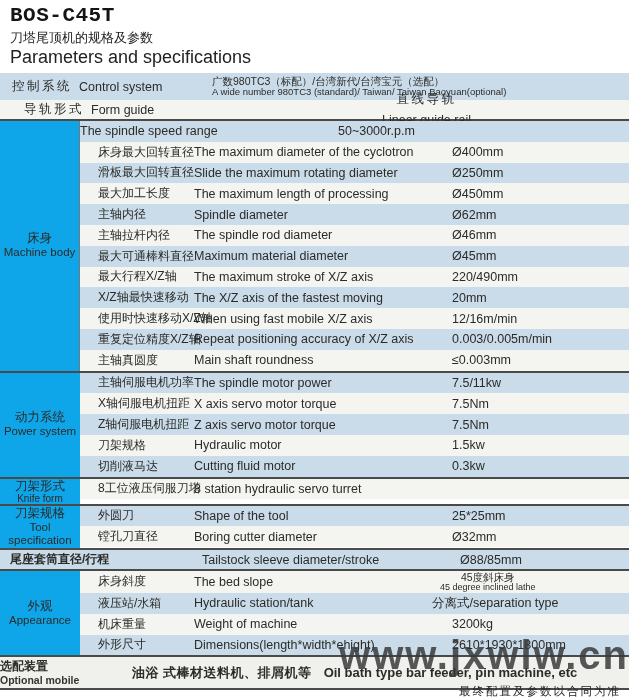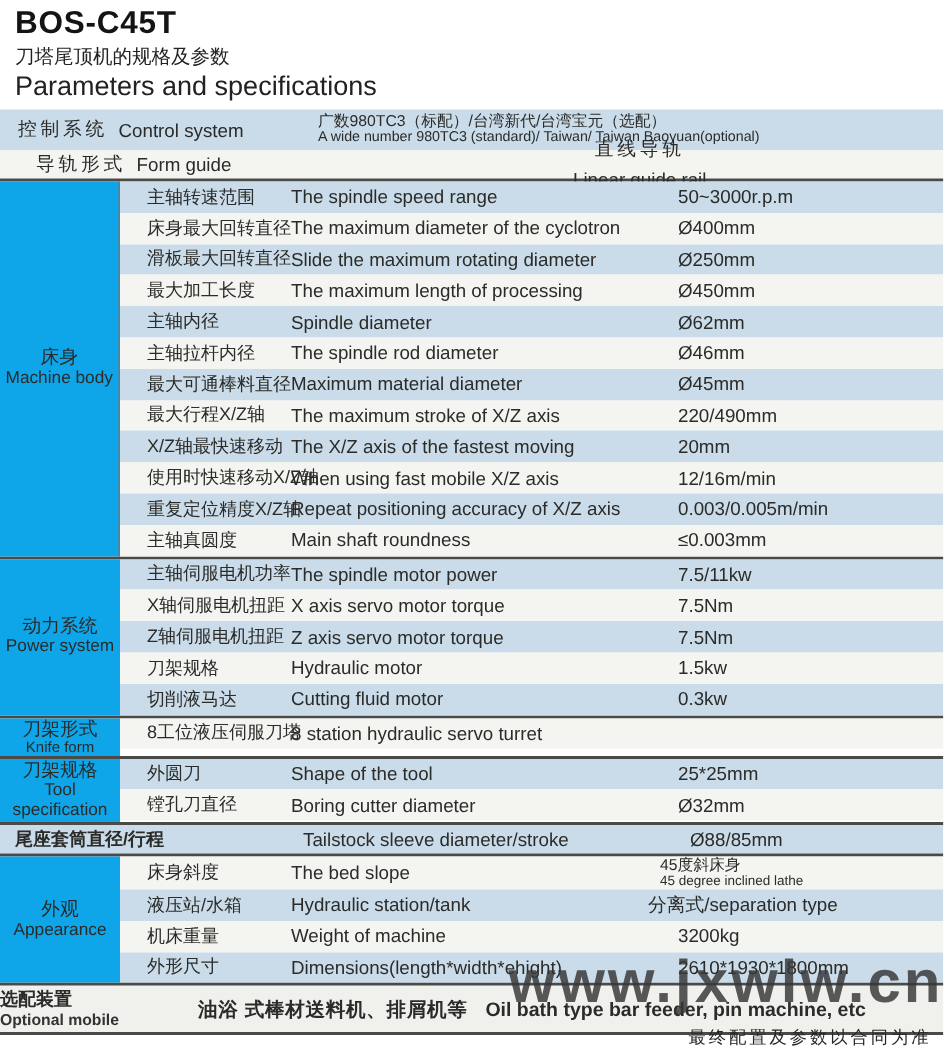--- a/index.html
+++ b/index.html
@@ -13,21 +13,21 @@
   html,body{background:#ffffff;}
   body{
     width:629px;height:700px;
     font-family:"Liberation Sans","DejaVu Sans",sans-serif;
     color:var(--ink);
   }
   .page{position:relative;width:629px;height:700px;overflow:hidden;background:#fff;}
 
   
   .header{padding:4px 0 0 10px;}
-  .model{font-size:21px;font-weight:bold;color:#141414;letter-spacing:.5px;line-height:24px;}
+  .model{font-size:21px;font-weight:bold;color:#141414;letter-spacing:.5px;line-height:24px;font-family:Liberation Mono, monospace;}
   .sub-zh{font-size:13px;color:#222;line-height:17px;margin-top:1px;}
   .sub-en{font-size:18px;color:#222;line-height:22px;}
 
   
   .top-table{margin-top:5px;}
   .trow{display:flex;align-items:center;}
   .trow.blue{background:var(--blue);}
   .trow.white{background:var(--offwhite);padding-left:12px;}
   .trow.ctrl{height:27px;}
   .trow.form{height:19px;}
@@ -51,21 +51,21 @@
   .group.kf .g-zh{font-size:12.5px;}
   .group.kf .g-en{font-size:10px;line-height:10px;}
   .group-rows{flex:1;}
   .row{display:flex;align-items:center;height:var(--rh);}
   .row.tall{height:22px;}
   .row.blue{background:var(--blue);}
   .row.white{background:var(--offwhite);}
   .c-zh{width:114px;padding-left:18px;font-size:12px;white-space:nowrap;}
   .c-en{width:250px;font-size:12.5px;white-space:nowrap;}
   .c-val{flex:1;padding-left:8px;font-size:12.5px;white-space:nowrap;}
-  .val-stack{display:flex;flex-direction:column;width:max-content;margin-left:-12px;line-height:1.05;}
+  .val-stack{display:flex;flex-direction:column;align-items:center;width:max-content;margin-left:-12px;line-height:1.05;}
   .vs-zh{font-size:10.5px;}
   .vs-en{font-size:9px;}
   .val-left{margin-left:-20px;}
 
   
   .fullrow{display:flex;align-items:center;height:var(--rh);background:var(--blue);border-top:2px solid var(--sep);}
   .f-zh{width:202px;padding-left:10px;font-size:12px;font-weight:bold;white-space:nowrap;}
   .f-en{width:250px;font-size:12.5px;}
   .f-val{flex:1;padding-left:8px;font-size:12.5px;}
 
@@ -124,21 +124,20 @@
 
   <div class="main-table">
 
     <div class="group mb">
       <div class="group-label">
         <div class="g-zh">床身</div>
         <div class="g-en">Machine body</div>
       </div>
       <div class="group-rows">
         <div class="row blue">
-            <div class="c-zh">主轴转速范围</div>
             <div class="c-en">The spindle speed range</div>
             <div class="c-val">50~3000r.p.m</div>
           </div>
         <div class="row white">
             <div class="c-zh">床身最大回转直径</div>
             <div class="c-en">The maximum diameter of the cyclotron</div>
             <div class="c-val">Ø400mm</div>
           </div>
         <div class="row blue">
             <div class="c-zh">滑板最大回转直径</div>

